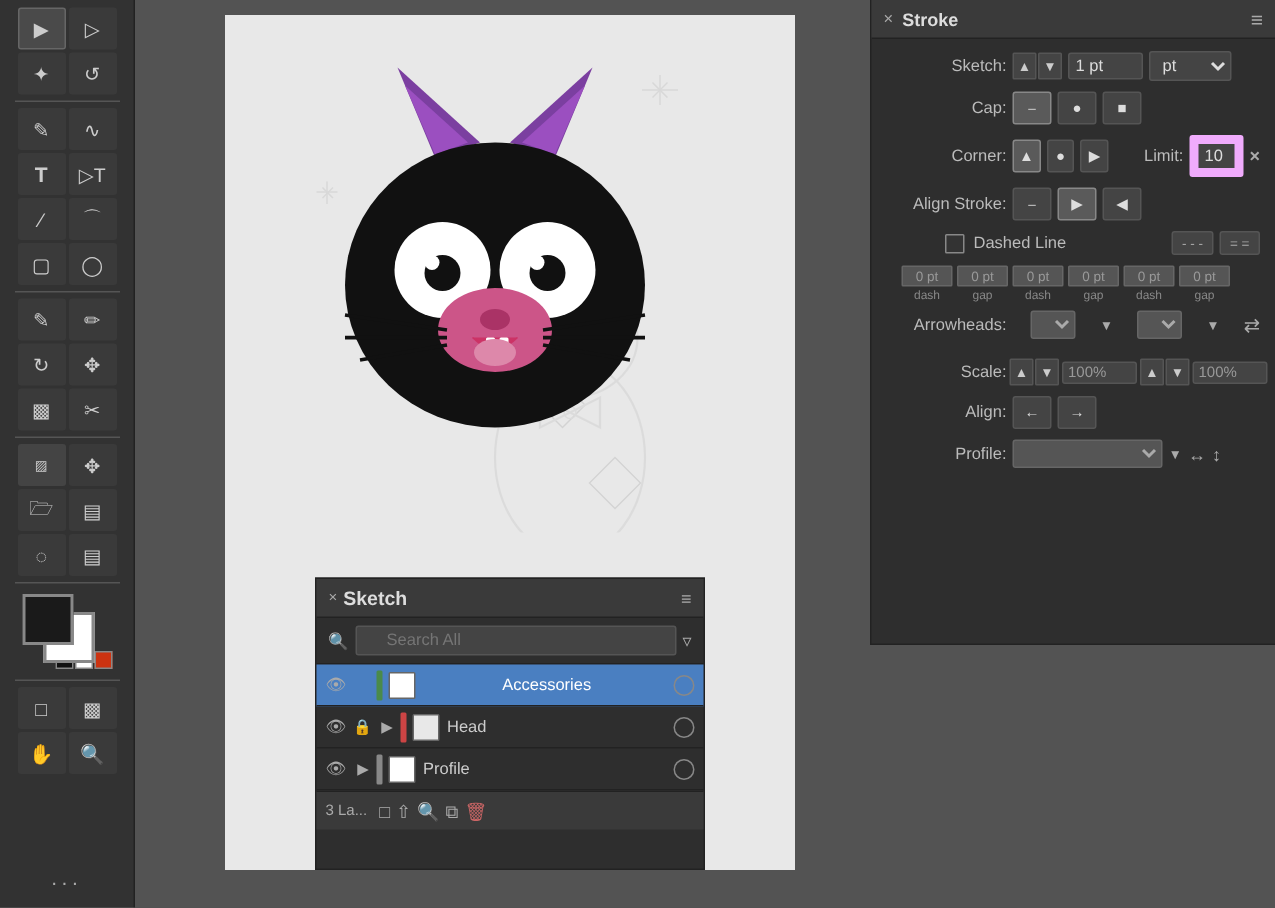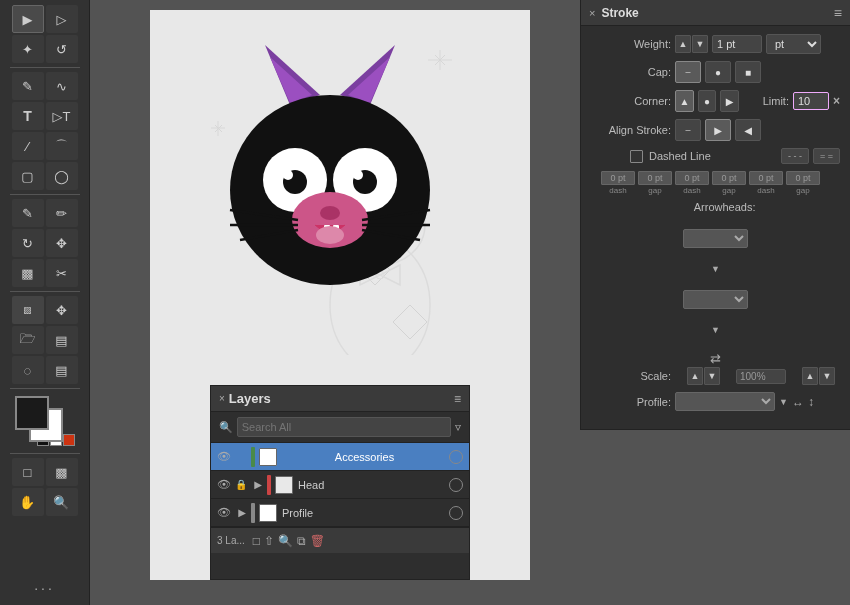--- a/index.html
+++ b/index.html
@@ -220,21 +220,21 @@
       display: flex;
       align-items: center;
       justify-content: center;
     }
     .cap-btn.active, .corner-btn.active, .align-btn.active {
       background: #5a5a5a;
       border-color: #888;
     }
     .limit-input {
       background: #444;
-      border: 1px solid #f0abfc;
+      border: 6px solid #f0abfc;
       color: #ddd;
       font-size: 11px;
       padding: 2px 4px;
       width: 36px;
       border-radius: 2px;
     }
     .x-btn {
       color: #aaa;
       cursor: pointer;
       font-size: 12px;
@@ -295,44 +295,43 @@
       text-align: center;
       border-radius: 1px;
     }
     .dash-field-label {
       font-size: 8px;
       color: #888;
     }
     .arrowhead-row {
       display: flex;
       align-items: center;
-      margin-bottom: 1px;
+      margin-bottom: 13px;
       gap: 16px;
-      flex-direction: column;
     }
     .arrow-select {
       background: #555;
       border: 1px solid #666;
       color: #aaa;
       font-size: 10px;
       padding: 2px 4px;
       width: 65px;
       border-radius: 2px;
       cursor: pointer;
     }
     .arrow-swap {
       color: #aaa;
       cursor: pointer;
       font-size: 13px;
     }
     .scale-row {
       display: flex;
       align-items: center;
       margin-bottom: 7px;
-      gap: 16px;
+      gap: 2px;
     }
     .scale-input {
       background: #444;
       border: 1px solid #555;
       color: #999;
       font-size: 10px;
       padding: 1px 3px;
       width: 50px;
       border-radius: 2px;
     }
@@ -403,21 +402,21 @@
     .layers-search-icon {
       color: #888;
       font-size: 11px;
     }
     .layers-search {
       flex: 1;
       background: #444;
       border: 1px solid #555;
       color: #ccc;
       font-size: 11px;
-      padding: 3px 4px;
+      padding: 3px 20px;
       border-radius: 2px;
     }
     .layers-filter {
       color: #aaa;
       cursor: pointer;
       font-size: 12px;
     }
     .layer-row {
       display: flex;
       align-items: center;
@@ -660,21 +659,21 @@
 
 <div id="stroke-panel">
   <div class="panel-titlebar">
     <span class="panel-close">×</span>
     <span class="panel-title">Stroke</span>
     <span class="panel-menu">≡</span>
   </div>
   <div class="panel-body">
 
     <div class="panel-row">
-      <span class="panel-label">Weight:</span>
+      <span class="panel-label">Sketch:</span>
       <div style="display:flex;align-items:center;gap:1px;">
         <button class="spin-btn">▲</button>
         <button class="spin-btn">▼</button>
       </div>
       <input class="stroke-input" type="text" value="1 pt" style="">
       <select class="weight-dropdown">
         <option>pt</option>
         <option>px</option>
         <option>mm</option>
       </select>
@@ -761,37 +760,42 @@
       </div>
       <input class="scale-input" type="text" value="100%" style="">
       <div style="display:flex;align-items:center;gap:1px;">
         <button class="spin-btn">▲</button>
         <button class="spin-btn">▼</button>
       </div>
       <input class="scale-input" type="text" value="100%" style="">
 
     </div>
 
+    <div class="panel-row">
+      <span class="panel-label">Align:</span>
+      <button class="align-btn">←</button>
+      <button class="align-btn">→</button>
+    </div>
 
     <div class="profile-row">
       <span class="panel-label">Profile:</span>
       <select class="profile-select">
         <option></option>
       </select>
       <span style="color:#aaa;font-size:9px;">▼</span>
       <span class="profile-flip">↔</span>
       <span class="profile-flip">↕</span>
     </div>
   </div>
 </div>
 
 <div id="layers-panel">
   <div class="layers-titlebar">
     <span class="layers-close">×</span>
-    <span class="layers-title">Layers</span>
+    <span class="layers-title">Sketch</span>
     <span class="layers-menu">≡</span>
   </div>
   <div class="layers-search-row">
     <span class="layers-search-icon">🔍</span>
     <input class="layers-search" type="text" placeholder="Search All" style="">
     <span class="layers-filter">▿</span>
   </div>
 
   <div class="layer-row selected">
     <span class="layer-vis">👁</span>

